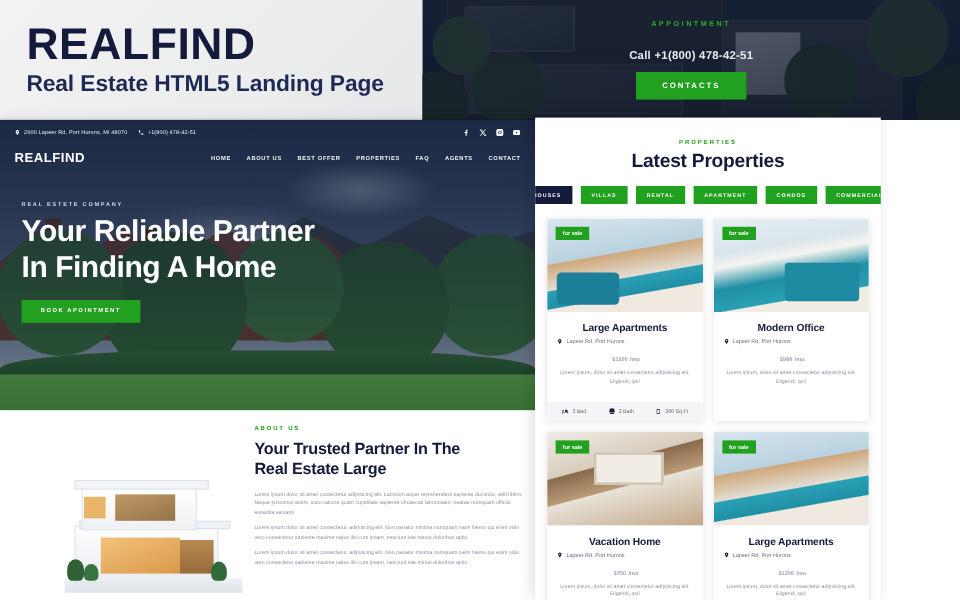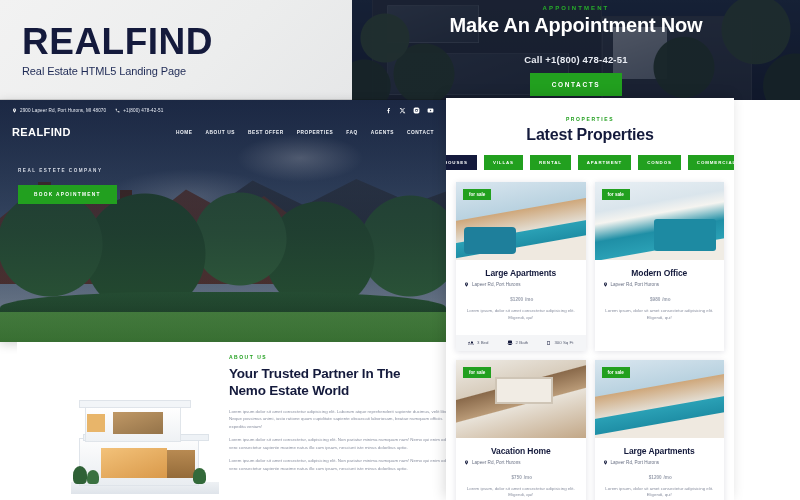--- a/index.html
+++ b/index.html
@@ -16,21 +16,21 @@
     position:absolute; left:0; top:0; width:352px; height:100px;
     background:linear-gradient(135deg,#f2f2f2 0%, #eceded 60%, #e6e7e8 100%);
     display:flex; flex-direction:column; justify-content:center;
     padding-left:22px;
   }
   .brand-title {
     font-size:37px; font-weight:800; letter-spacing:0.5px;
     color:#141a3c; line-height:1.02;
   }
   .brand-sub {
-    font-size:11px; font-weight:400; color:#1e2a55; margin-top:4px;
+    font-size:19px; font-weight:700; color:#1e2a55; margin-top:4px;
     letter-spacing:-0.1px;
   }
 
   
   .appt-panel {
     position:absolute; left:352px; top:0; width:448px; height:100px;
     overflow:hidden;
   }
   .appt-photo { position:absolute; inset:0; }
   .appt-photo .sky {
@@ -167,21 +167,21 @@
   .ph { position:absolute; inset:0; }
   .ph1 { background:linear-gradient(170deg,#d9e6ef 0%,#b9d2e0 38%,#cfa87c 39%, #e3ddd2 60%, #2aa0b5 61%, #1f8fa6 75%, #efe9e0 76%); }
   .ph1:after{ content:""; position:absolute; left:6%; bottom:8%; width:40%; height:34%; background:#1e7f9b; border-radius:4px; }
   .ph2 { background:linear-gradient(165deg,#efece6 0%,#d8cdbd 35%,#8a6a4b 36%,#b99a77 55%,#e8e2d8 56%,#c2a787 100%); }
   .ph2:after{ content:""; position:absolute; left:30%; top:22%; width:42%; height:30%; background:#f1ece4; border:2px solid #cfc5b6; }
   .ph4 { background:linear-gradient(170deg,#e8eff4 0%,#dae5ec 30%,#f5f4f0 42%,#1f8fa6 60%,#2aa0b5 78%,#f0ece4 79%); }
   .ph4:after{ content:""; position:absolute; right:6%; bottom:12%; width:48%; height:40%; background:#1d8aa2; border-radius:3px; }
   .ph5 { background:linear-gradient(170deg,#d9e6ef 0%,#b9d2e0 36%,#cfa87c 37%, #e3ddd2 58%, #2aa0b5 59%, #1f8fa6 74%, #efe9e0 75%); }
 
   
-  .about-panel { position:absolute; left:0; top:342px; width:492px; height:158px; background:#fff; overflow:hidden;margin-left:17px; }
+  .about-panel { position:absolute; left:0; top:342px; width:492px; height:158px; background:#fff; overflow:hidden; }
   .about-img { position:absolute; left:4px; top:44px; width:196px; height:110px; }
   .about-copy { position:absolute; left:212px; top:12px; width:224px; }
   .about-eyebrow { color:#22a01f; font-size:5px; font-weight:700; letter-spacing:1.5px; }
   .about-title { color:#141a3c; font-size:13.5px; font-weight:800; line-height:1.28; margin-top:5px; letter-spacing:-.2px; }
   .about-p { color:#8a90a0; font-size:4.4px; line-height:1.72; margin-top:8px; }
   .about-p + .about-p { margin-top:6px; }
 
   
   .hs { position:absolute; }
   .hs-base { left:58px; top:52px; width:120px; height:48px; background:linear-gradient(180deg,#fdfdfd,#e9edf1); border:1px solid #dfe4ea; }
@@ -213,21 +213,20 @@
     <div class="appt-photo">
       <div class="sky"></div>
       <div class="bldg"></div>
       <div class="bldg2"></div>
       <div class="foliage-l"></div>
       <div class="foliage-r"></div>
     </div>
     <div class="appt-overlay"></div>
     <div class="appt-content">
       <div class="appt-eyebrow">APPOINTMENT</div>
-      <div class="appt-title">Make An Appointment Now</div>
       <div class="appt-call">Call +1(800) 478-42-51</div>
       <button class="btn-green">CONTACTS</button>
     </div>
   </div>
 
   <div class="hero-panel">
     <div class="hero-sky"></div>
     <div class="hero-clouds"></div>
     <div class="hero-roofdark"></div>
     <div class="hero-house"></div>
@@ -277,20 +276,24 @@
         <a href="#">BEST OFFER</a>
         <a href="#">PROPERTIES</a>
         <a href="#">FAQ</a>
         <a href="#">AGENTS</a>
         <a href="#">CONTACT</a>
       </div>
     </div>
 
     <div class="hero-copy">
       <div class="hero-eyebrow">REAL ESTETE COMPANY</div>
+      <div class="hero-h1">
+        <span>Your Reliable Partner</span><br>
+        <span>In Finding A Home</span>
+      </div>
       <button class="hero-btn">BOOK APOINTMENT</button>
     </div>
   </div>
 
   <div class="about-panel">
     <div class="about-img">
       <div class="hs hs-ground"></div>
       <div class="hs hs-base"></div>
       <div class="hs hs-roof2"></div>
       <div class="hs hs-glass2"></div>
@@ -300,21 +303,21 @@
       <div class="hs hs-glass1"></div>
       <div class="hs hs-win"></div>
       <div class="hs hs-bush1"></div>
       <div class="hs hs-bush2"></div>
       <div class="hs hs-bush3"></div>
     </div>
     <div class="about-copy">
       <div class="about-eyebrow">ABOUT US</div>
       <div class="about-title">
         <span>Your Trusted Partner In The</span><br>
-        <span>Nemo Estate World</span>
+        <span>Real Estate Large</span>
       </div>
       <p class="about-p">Lorem ipsum dolor sit amet consectetur adipisicing elit. Laborum atque reprehenderit sapiente ducimus, velit libero. Neque possimus animi, iusto ratione quam cupiditate sapiente obcaecati laboriosam, beatae numquam officiis expedita veniam!</p>
       <p class="about-p">Lorem ipsum dolor sit amet consectetur, adipisicing elit. Non pariatur minima numquam nam! Nemo qui enim odio vero consectetur sapiente maxime natus illo cum ipsam, nesciunt iste minus doloribus aptio.</p>
       <p class="about-p">Lorem ipsum dolor sit amet consectetur, adipisicing elit. Non pariatur minima numquam nam! Nemo qui enim odio vero consectetur sapiente maxime natus illo cum ipsam, nesciunt iste minus doloribus aptio.</p>
     </div>
   </div>
 
   <div class="props-panel">
     <div class="props-head">
       <div class="props-eyebrow">PROPERTIES</div>

